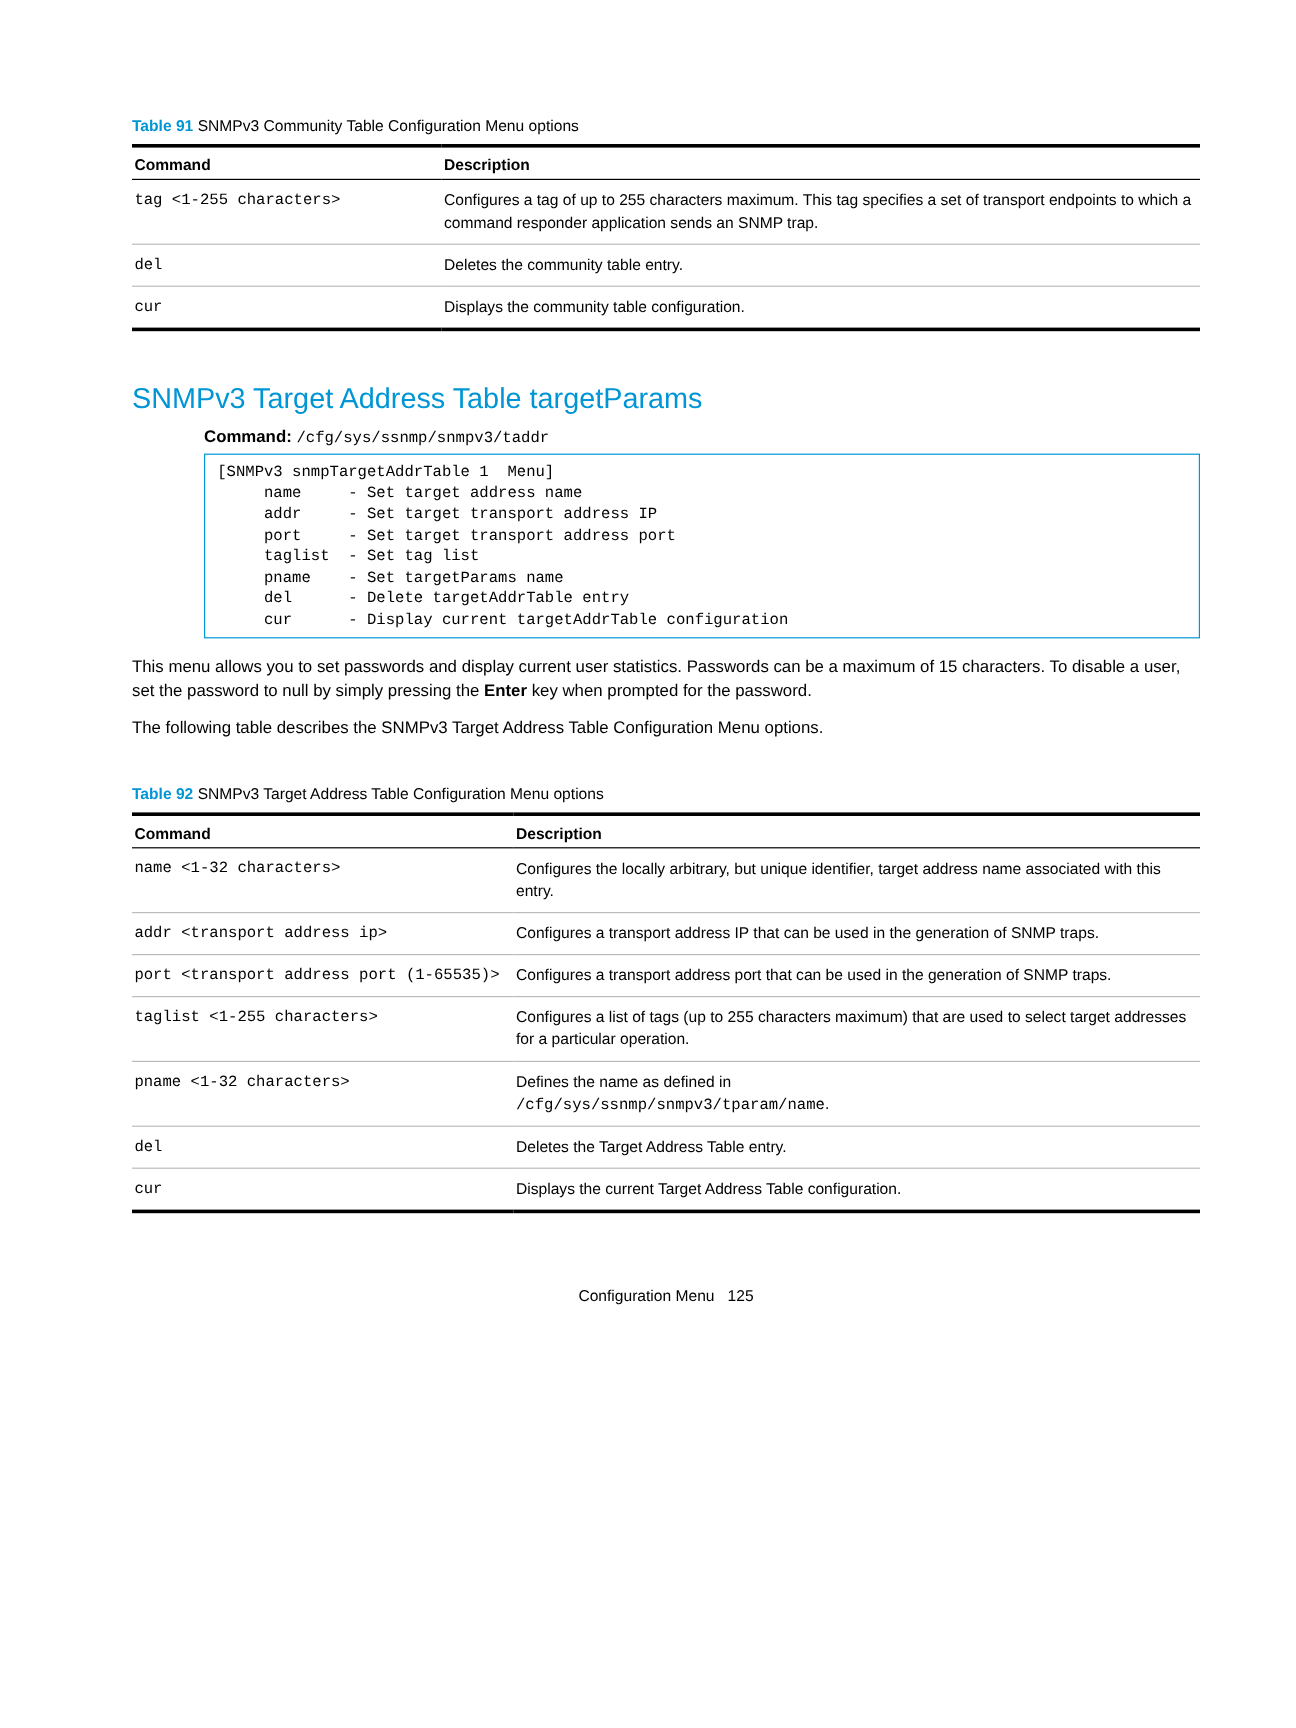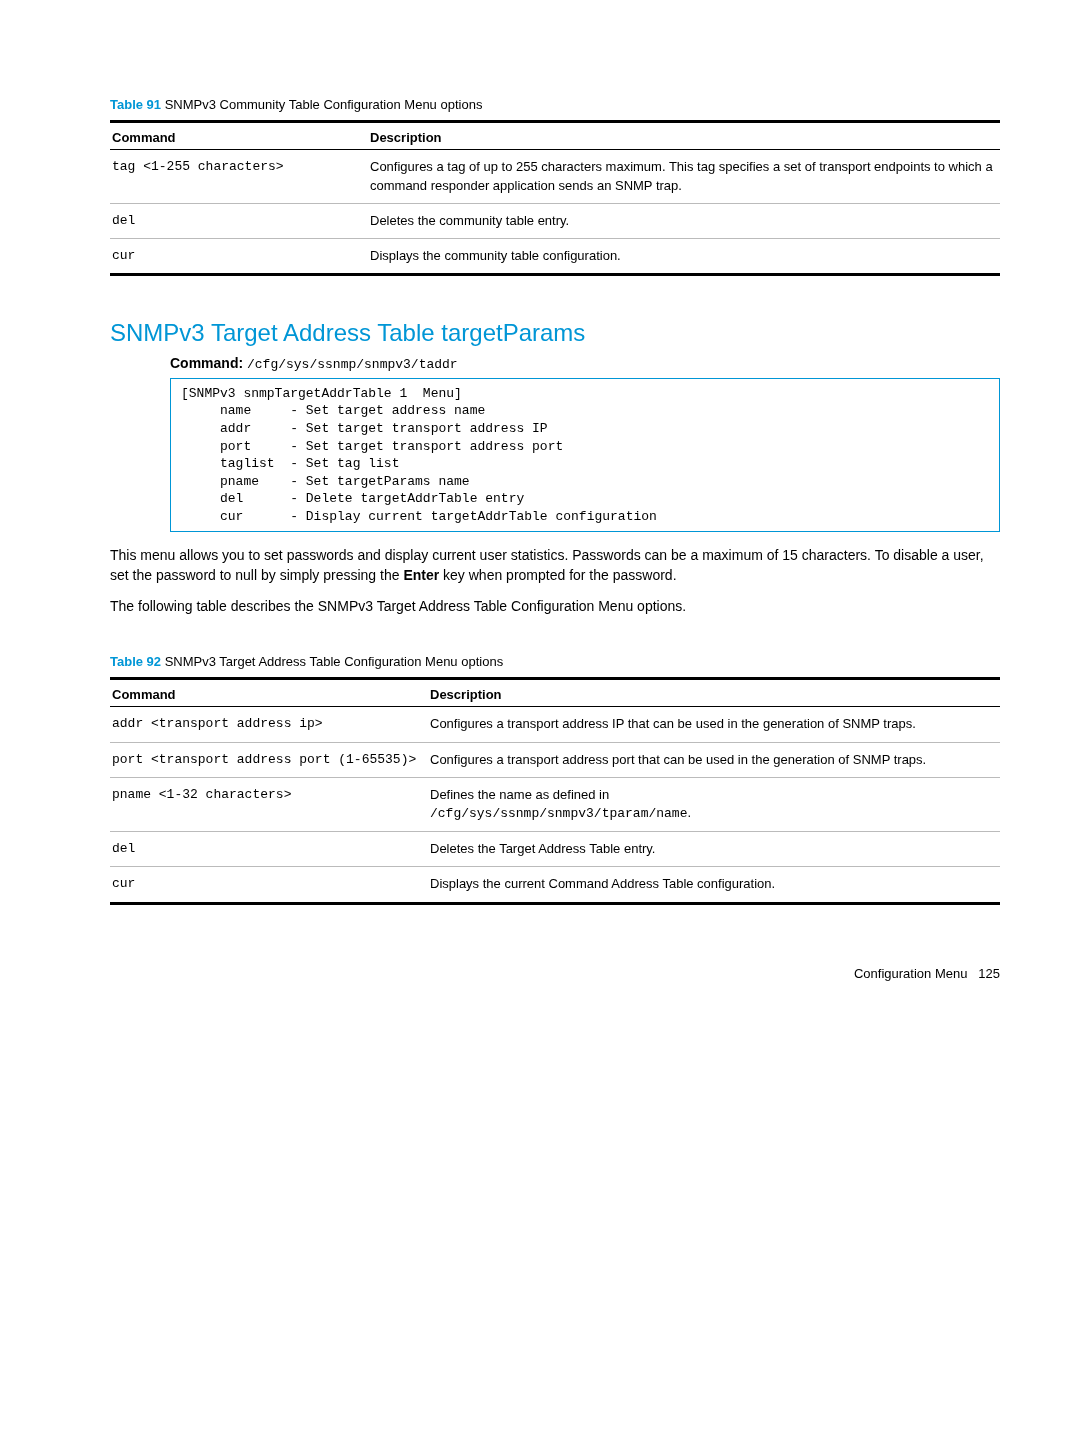--- a/index.html
+++ b/index.html
@@ -70,21 +70,21 @@
     font-family: "Courier New", monospace;
     font-size: 13px;
     white-space: pre;
     line-height: 1.35;
   }
   p.body-para {
     margin: 0 0 12px 0;
     font-size: 14px;
   }
   .footer {
-    text-align: right;
+    text-align: center;
     font-size: 13px;
     margin-top: 60px;
   }
   .col1-narrow { width: 250px; }
   .col1-wide { width: 310px; }
 </style>
 </head>
 <body>
 
 <div class="table-caption">
@@ -144,40 +144,48 @@
 
 <table class="data-table">
   <thead>
     <tr>
       <th class="col1-wide">Command</th>
       <th>Description</th>
     </tr>
   </thead>
   <tbody>
     <tr>
+      <td class="mono">name &lt;1-32 characters&gt;</td>
+      <td>Configures the locally arbitrary, but unique identifier, target address name associated with this entry.</td>
+    </tr>
+    <tr>
       <td class="mono">addr &lt;transport address ip&gt;</td>
       <td>Configures a transport address IP that can be used in the generation of SNMP traps.</td>
     </tr>
     <tr>
       <td class="mono">port &lt;transport address port (1-65535)&gt;</td>
       <td>Configures a transport address port that can be used in the generation of SNMP traps.</td>
+    </tr>
+    <tr>
+      <td class="mono">taglist &lt;1-255 characters&gt;</td>
+      <td>Configures a list of tags (up to 255 characters maximum) that are used to select target addresses for a particular operation.</td>
     </tr>
     <tr>
       <td class="mono">pname &lt;1-32 characters&gt;</td>
       <td>
         <span>Defines the name as defined in </span><br>
         <span class="mono">/cfg/sys/ssnmp/snmpv3/tparam/name</span><span>.</span>
       </td>
     </tr>
     <tr>
       <td class="mono">del</td>
       <td>Deletes the Target Address Table entry.</td>
     </tr>
     <tr>
       <td class="mono">cur</td>
-      <td>Displays the current Command Address Table configuration.</td>
+      <td>Displays the current Target Address Table configuration.</td>
     </tr>
   </tbody>
 </table>
 
 <div class="footer">
   <span>Configuration Menu</span>&nbsp;&nbsp;&nbsp;<span>125</span>
 </div>
 
 </body></html>

